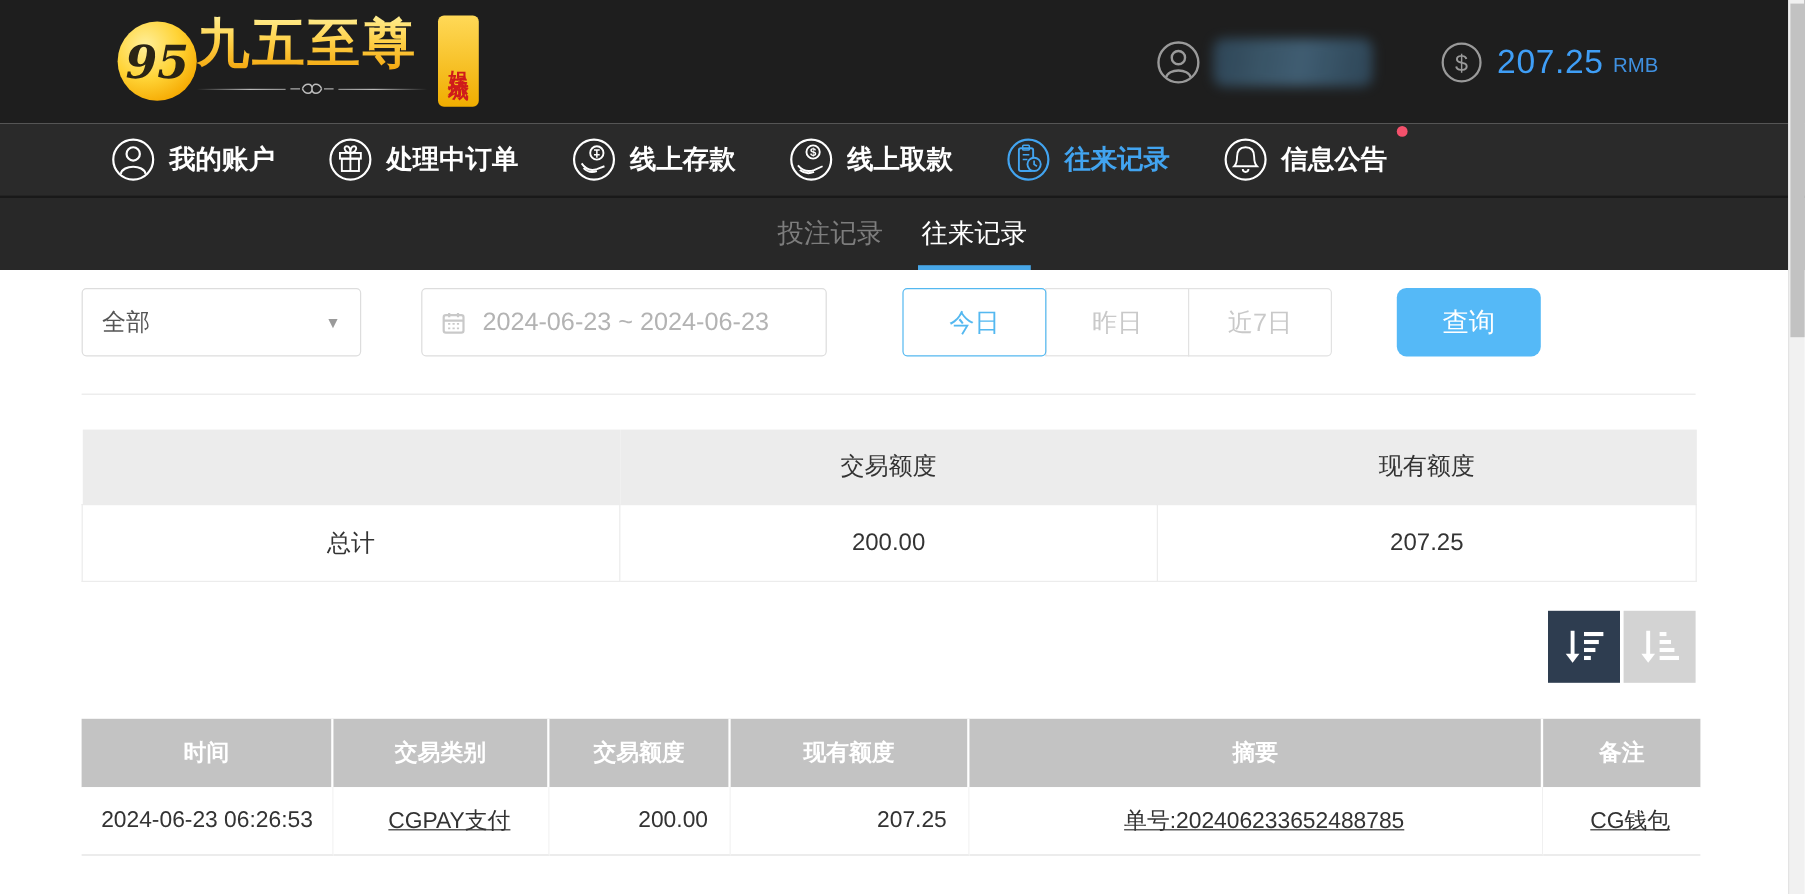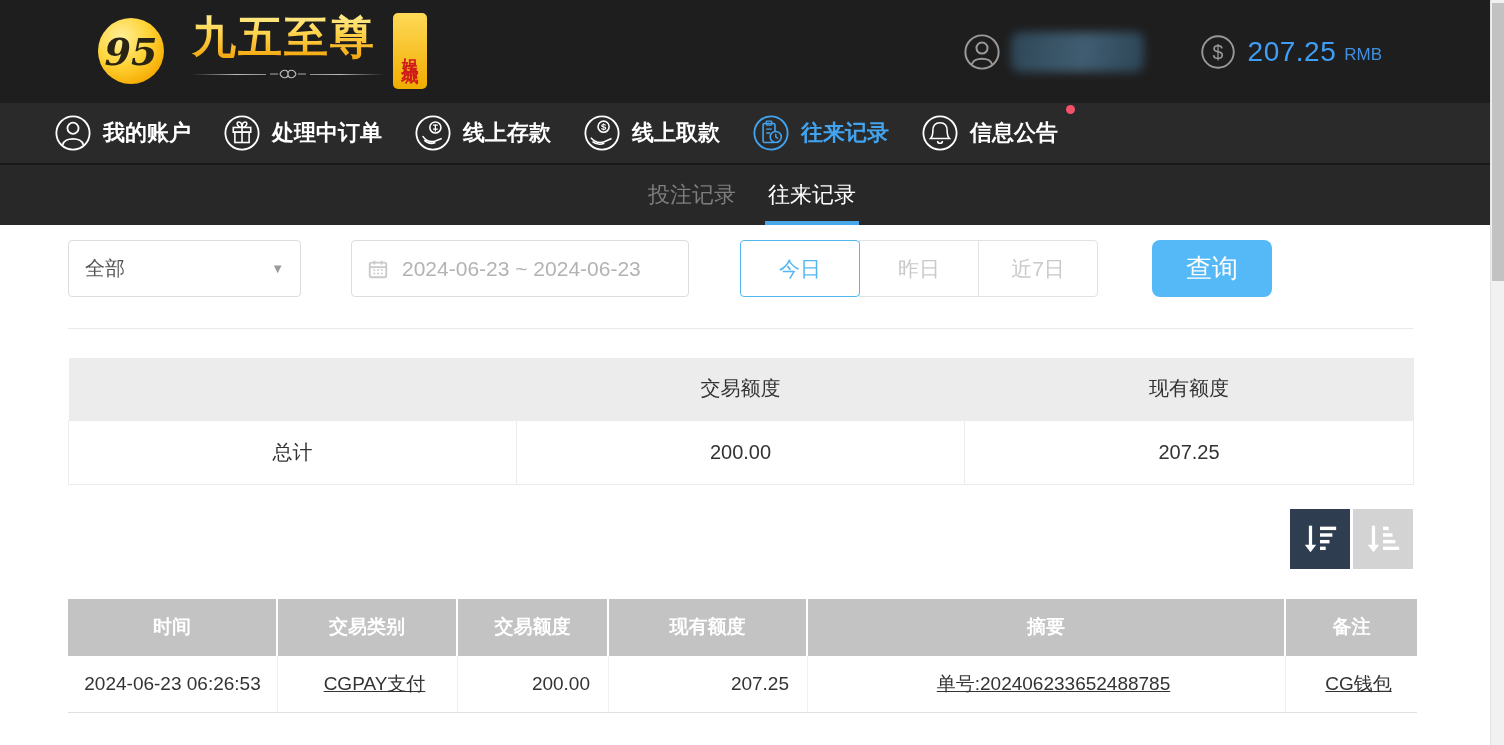--- a/index.html
+++ b/index.html
@@ -10,21 +10,21 @@
   }
   
   .banner { height:103px; background:#1e1e1e; position:relative; }
   .logo { position:absolute; left:98px; top:9px; display:flex; align-items:flex-start; }
   .logo-circle {
     width:66px; height:66px; border-radius:50%; margin-top:9px;
     background:radial-gradient(circle at 35% 30%, #ffeF9a 0%, #ffd335 45%, #f5a800 80%, #d98d00 100%);
     color:#2a2415; font-family:"DejaVu Serif", serif; font-style:italic; font-weight:bold;
     font-size:38px; display:flex; align-items:center; justify-content:center;
   }
-  .logo-main { margin-left:28px; width:192px; }
+  .logo-main { margin-left:0; width:192px; }
   .logo-title {
     font-family:"DejaVu Serif", serif; font-weight:bold; font-size:44px; letter-spacing:2px;
     background:linear-gradient(180deg,#fff3a0 0%,#ffd24a 45%,#f19d00 100%);
     -webkit-background-clip:text; background-clip:text; color:transparent;
     line-height:1.25; white-space:nowrap;
   }
   .logo-flourish { display:flex; align-items:center; height:16px; margin-top:2px; }
   .logo-flourish .fl-line { flex:1; height:1px; background:linear-gradient(90deg,transparent,#b9b9b9 60%,#8f8f8f); }
   .logo-flourish .fl-line.r { background:linear-gradient(270deg,transparent,#b9b9b9 60%,#8f8f8f); }
   .logo-badge {
@@ -40,21 +40,21 @@
     width:133px; height:40px; border-radius:9px; margin-left:10px;
     background:linear-gradient(100deg,#30495c 0%,#3c5a6e 30%,#44647b 55%,#3a586d 75%,#30495c 100%);
     filter:blur(5px); opacity:.9;
   }
   .coin-wrap { margin-left:56px; display:flex; align-items:center; }
   .balance-amount { color:#3f9ef6; font-size:28px; margin-left:12px; letter-spacing:.5px; }
   .balance-currency { color:#3f90e0; font-size:17px; margin-left:8px; margin-top:7px; }
   
   .navbar {
     height:62px; background:#2a2a2a; display:flex; align-items:center;
-    padding-left:54px; gap:32px; border-bottom:2px solid #191919;
+    padding-left:92px; gap:44px; border-bottom:2px solid #191919;
   }
   .nav-item { display:flex; align-items:center; gap:11px; color:#fff; font-size:22px; font-weight:bold; position:relative; cursor:pointer; white-space:nowrap; }
   .nav-item svg { width:38px; height:38px; display:block; }
   .nav-item.active { color:#42a4f0; }
   .nav-dot { position:absolute; right:-17px; top:-9px; width:9px; height:9px; border-radius:50%; background:#f4516c; }
   
   .subtabs { height:60px; background:#282828; display:flex; justify-content:center; gap:28px; }
   .subtab { color:#7d7d7d; font-size:22px; display:flex; align-items:center; position:relative; padding:0 2px; cursor:pointer; }
   .subtab.active { color:#fff; }
   .subtab.active::after { content:""; position:absolute; left:-1px; right:-1px; bottom:0; height:4px; background:#48a7e8; }
@@ -71,26 +71,26 @@
     width:338px; height:57px; margin-left:12px; border:1px solid #ddd; border-radius:4px;
     display:flex; align-items:center; gap:13px; padding:0 15px;
     color:#b3b3b3; font-size:21px; cursor:pointer; background:#fff; white-space:nowrap;text-align:center;
   }
   .range-group { margin-left:13px; display:flex; }
   .range-btn {
     width:120px; height:57px; border:1px solid #e2e2e2; margin-left:-1px;
     display:flex; align-items:center; justify-content:center;
     color:#c9c9c9; font-size:21px; cursor:pointer; background:#fff;
   }
-  .range-btn:first-child { border-radius:4px 0 0 4px; margin-left:0; }
+  .range-btn:first-child { border-radius:4px 0 0 4px; margin-left:12px; }
   .range-btn:last-child { border-radius:0 4px 4px 0; }
   .range-btn.active { border-color:#54b8f0; color:#54b8f0; z-index:1; border-radius:4px; }
   .query-btn {
     margin-left:16px; width:120px; height:57px; background:#55b9f7; border:none; border-radius:8px;
-    color:#fff; font-size:26px; display:flex; align-items:center; justify-content:center; cursor:pointer;
+    color:#fff; font-size:22px; display:flex; align-items:center; justify-content:center; cursor:pointer;
   }
   .divider { margin-top:31px; width:1345px; height:1px; background:#e9e9e9; }
   
   .summary-table { margin-top:29px; width:1345px; border-collapse:collapse; table-layout:fixed; }
   .summary-table th { background:#ececec; height:62px; font-size:20px; color:#333; font-weight:400; text-align:center; }
   .summary-table td { height:64px; text-align:center; font-size:20px; color:#333; border:1px solid #ececec; background:#fff; }
   
   .sort-row { width:1345px; margin-top:24px; display:flex; justify-content:flex-end; gap:3px; }
   .sort-btn { width:60px; height:60px; display:flex; align-items:center; justify-content:center; border:none; cursor:pointer; }
   .sort-btn.desc { background:#2e3d50; }

